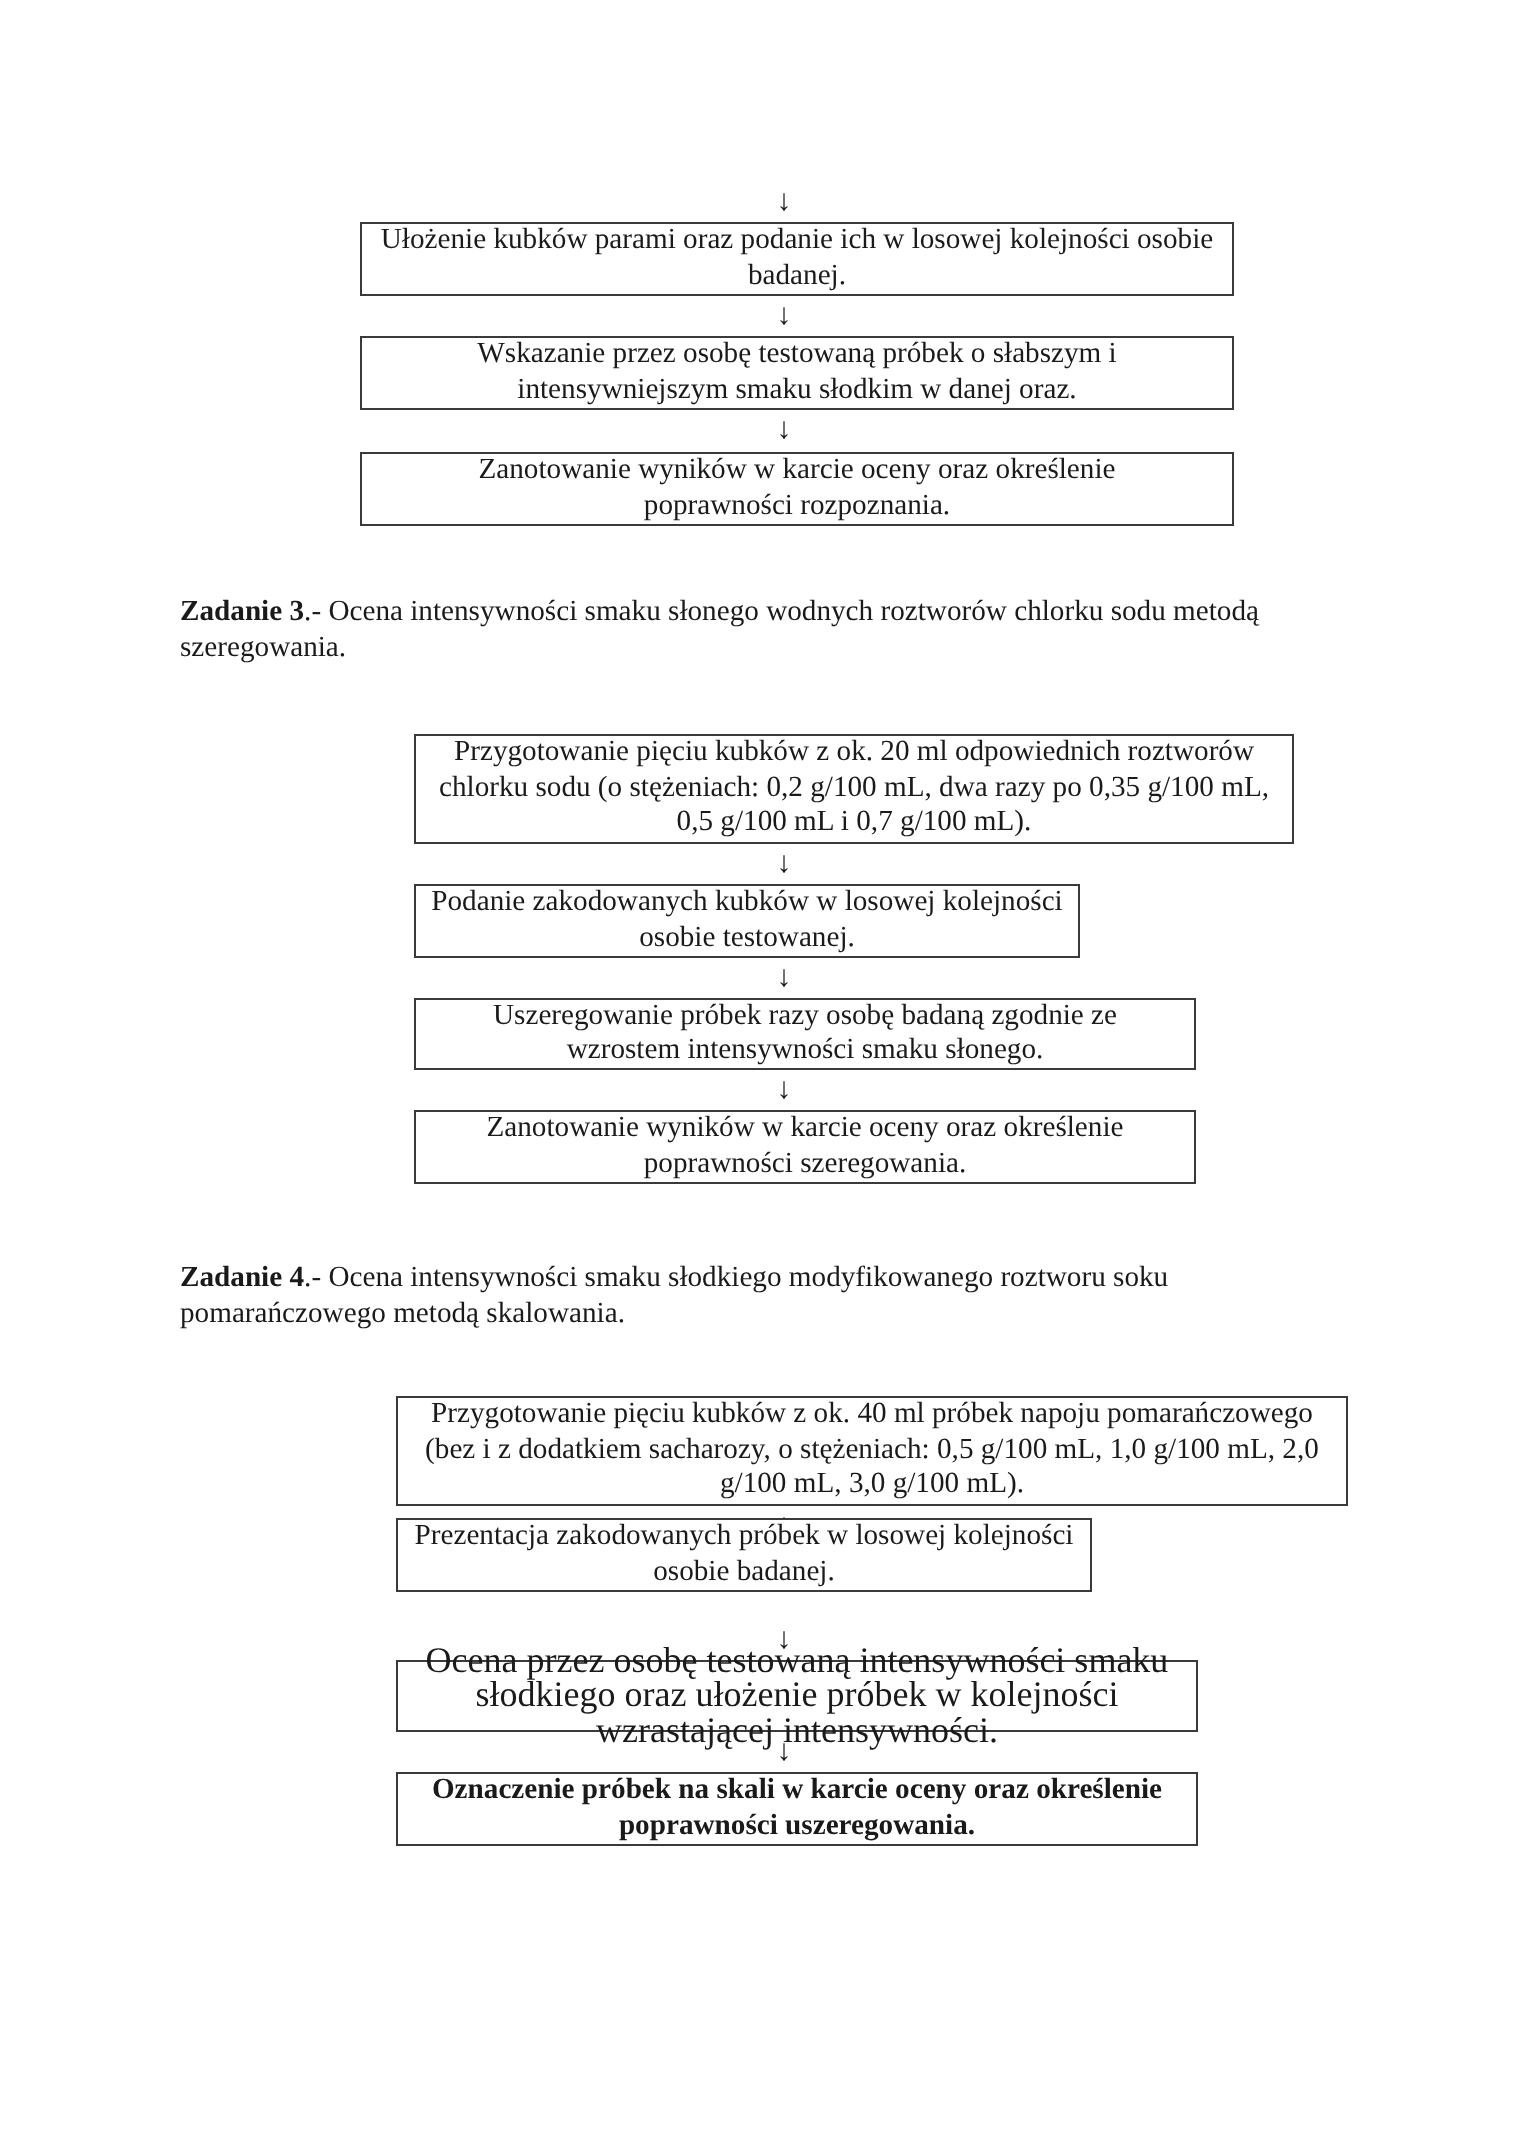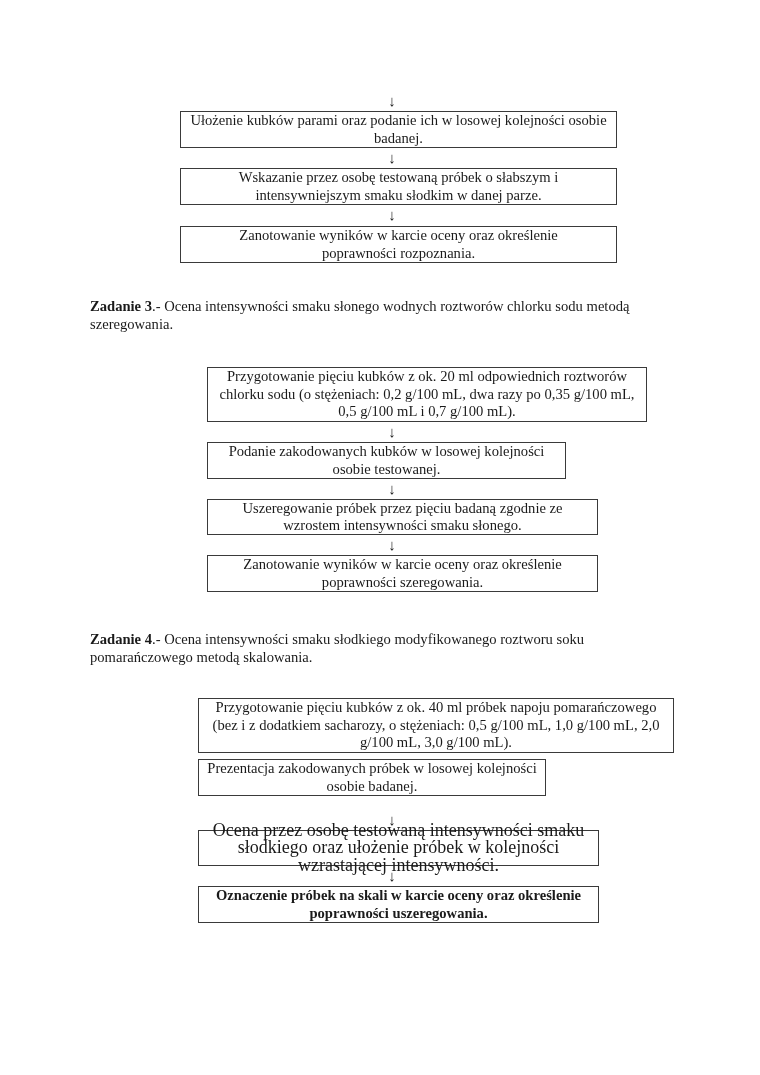--- a/index.html
+++ b/index.html
@@ -15,41 +15,41 @@
 </style>
 </head>
 <body>
 
 <div class="arrow" style="left:386px; top:91px;">↓</div>
 <div class="box" style="left:180px; top:111px; width:437px; height:37px;">
   <span>Ułożenie kubków parami oraz podanie ich w losowej kolejności osobie badanej.</span>
 </div>
 <div class="arrow" style="left:386px; top:148px;">↓</div>
 <div class="box" style="left:180px; top:168px; width:437px; height:37px;">
-  <span style="padding:0 40px;">Wskazanie przez osobę testowaną próbek o słabszym i intensywniejszym smaku słodkim w danej parze.</span>
+  <span style="padding:0 40px;">Wskazanie przez osobę testowaną próbek o słabszym i intensywniejszym smaku słodkim w danej oraz.</span>
 </div>
 <div class="arrow" style="left:386px; top:205px;">↓</div>
 <div class="box" style="left:180px; top:226px; width:437px; height:37px;">
   <span style="padding:0 40px;">Zanotowanie wyników w karcie oceny oraz określenie poprawności rozpoznania.</span>
 </div>
 
 <div class="heading" style="top:297px;">
   <b>Zadanie 3</b><span>.- Ocena intensywności smaku słonego wodnych roztworów chlorku sodu metodą szeregowania.</span>
 </div>
 
 <div class="box" style="left:207px; top:367px; width:440px; height:55px;">
   <span>Przygotowanie pięciu kubków z ok. 20 ml odpowiednich roztworów chlorku sodu (o stężeniach: 0,2 g/100 mL, dwa razy po 0,35 g/100 mL, 0,5 g/100 mL i 0,7 g/100 mL).</span>
 </div>
 <div class="arrow" style="left:386px; top:422px;">↓</div>
-<div class="box" style="left:207px; top:442px; width:359px; height:37px;">
+<div class="box" style="left:207px; top:442px; width:333px; height:37px;">
   <span>Podanie zakodowanych kubków w losowej kolejności osobie testowanej.</span>
 </div>
 <div class="arrow" style="left:386px; top:479px;">↓</div>
 <div class="box" style="left:207px; top:499px; width:391px; height:36px;">
-  <span style="padding:0 20px;">Uszeregowanie próbek przez pięciu badaną zgodnie ze wzrostem intensywności smaku słonego.</span>
+  <span style="padding:0 20px;">Uszeregowanie próbek razy osobę badaną zgodnie ze wzrostem intensywności smaku słonego.</span>
 </div>
 <div class="arrow" style="left:386px; top:535px;">↓</div>
 <div class="box" style="left:207px; top:555px; width:391px; height:37px;">
   <span style="padding:0 20px;">Zanotowanie wyników w karcie oceny oraz określenie poprawności szeregowania.</span>
 </div>
 
 <div class="heading" style="top:630px;">
   <b>Zadanie 4</b><span>.- Ocena intensywności smaku słodkiego modyfikowanego roztworu soku pomarańczowego metodą skalowania.</span>
 </div>
 

